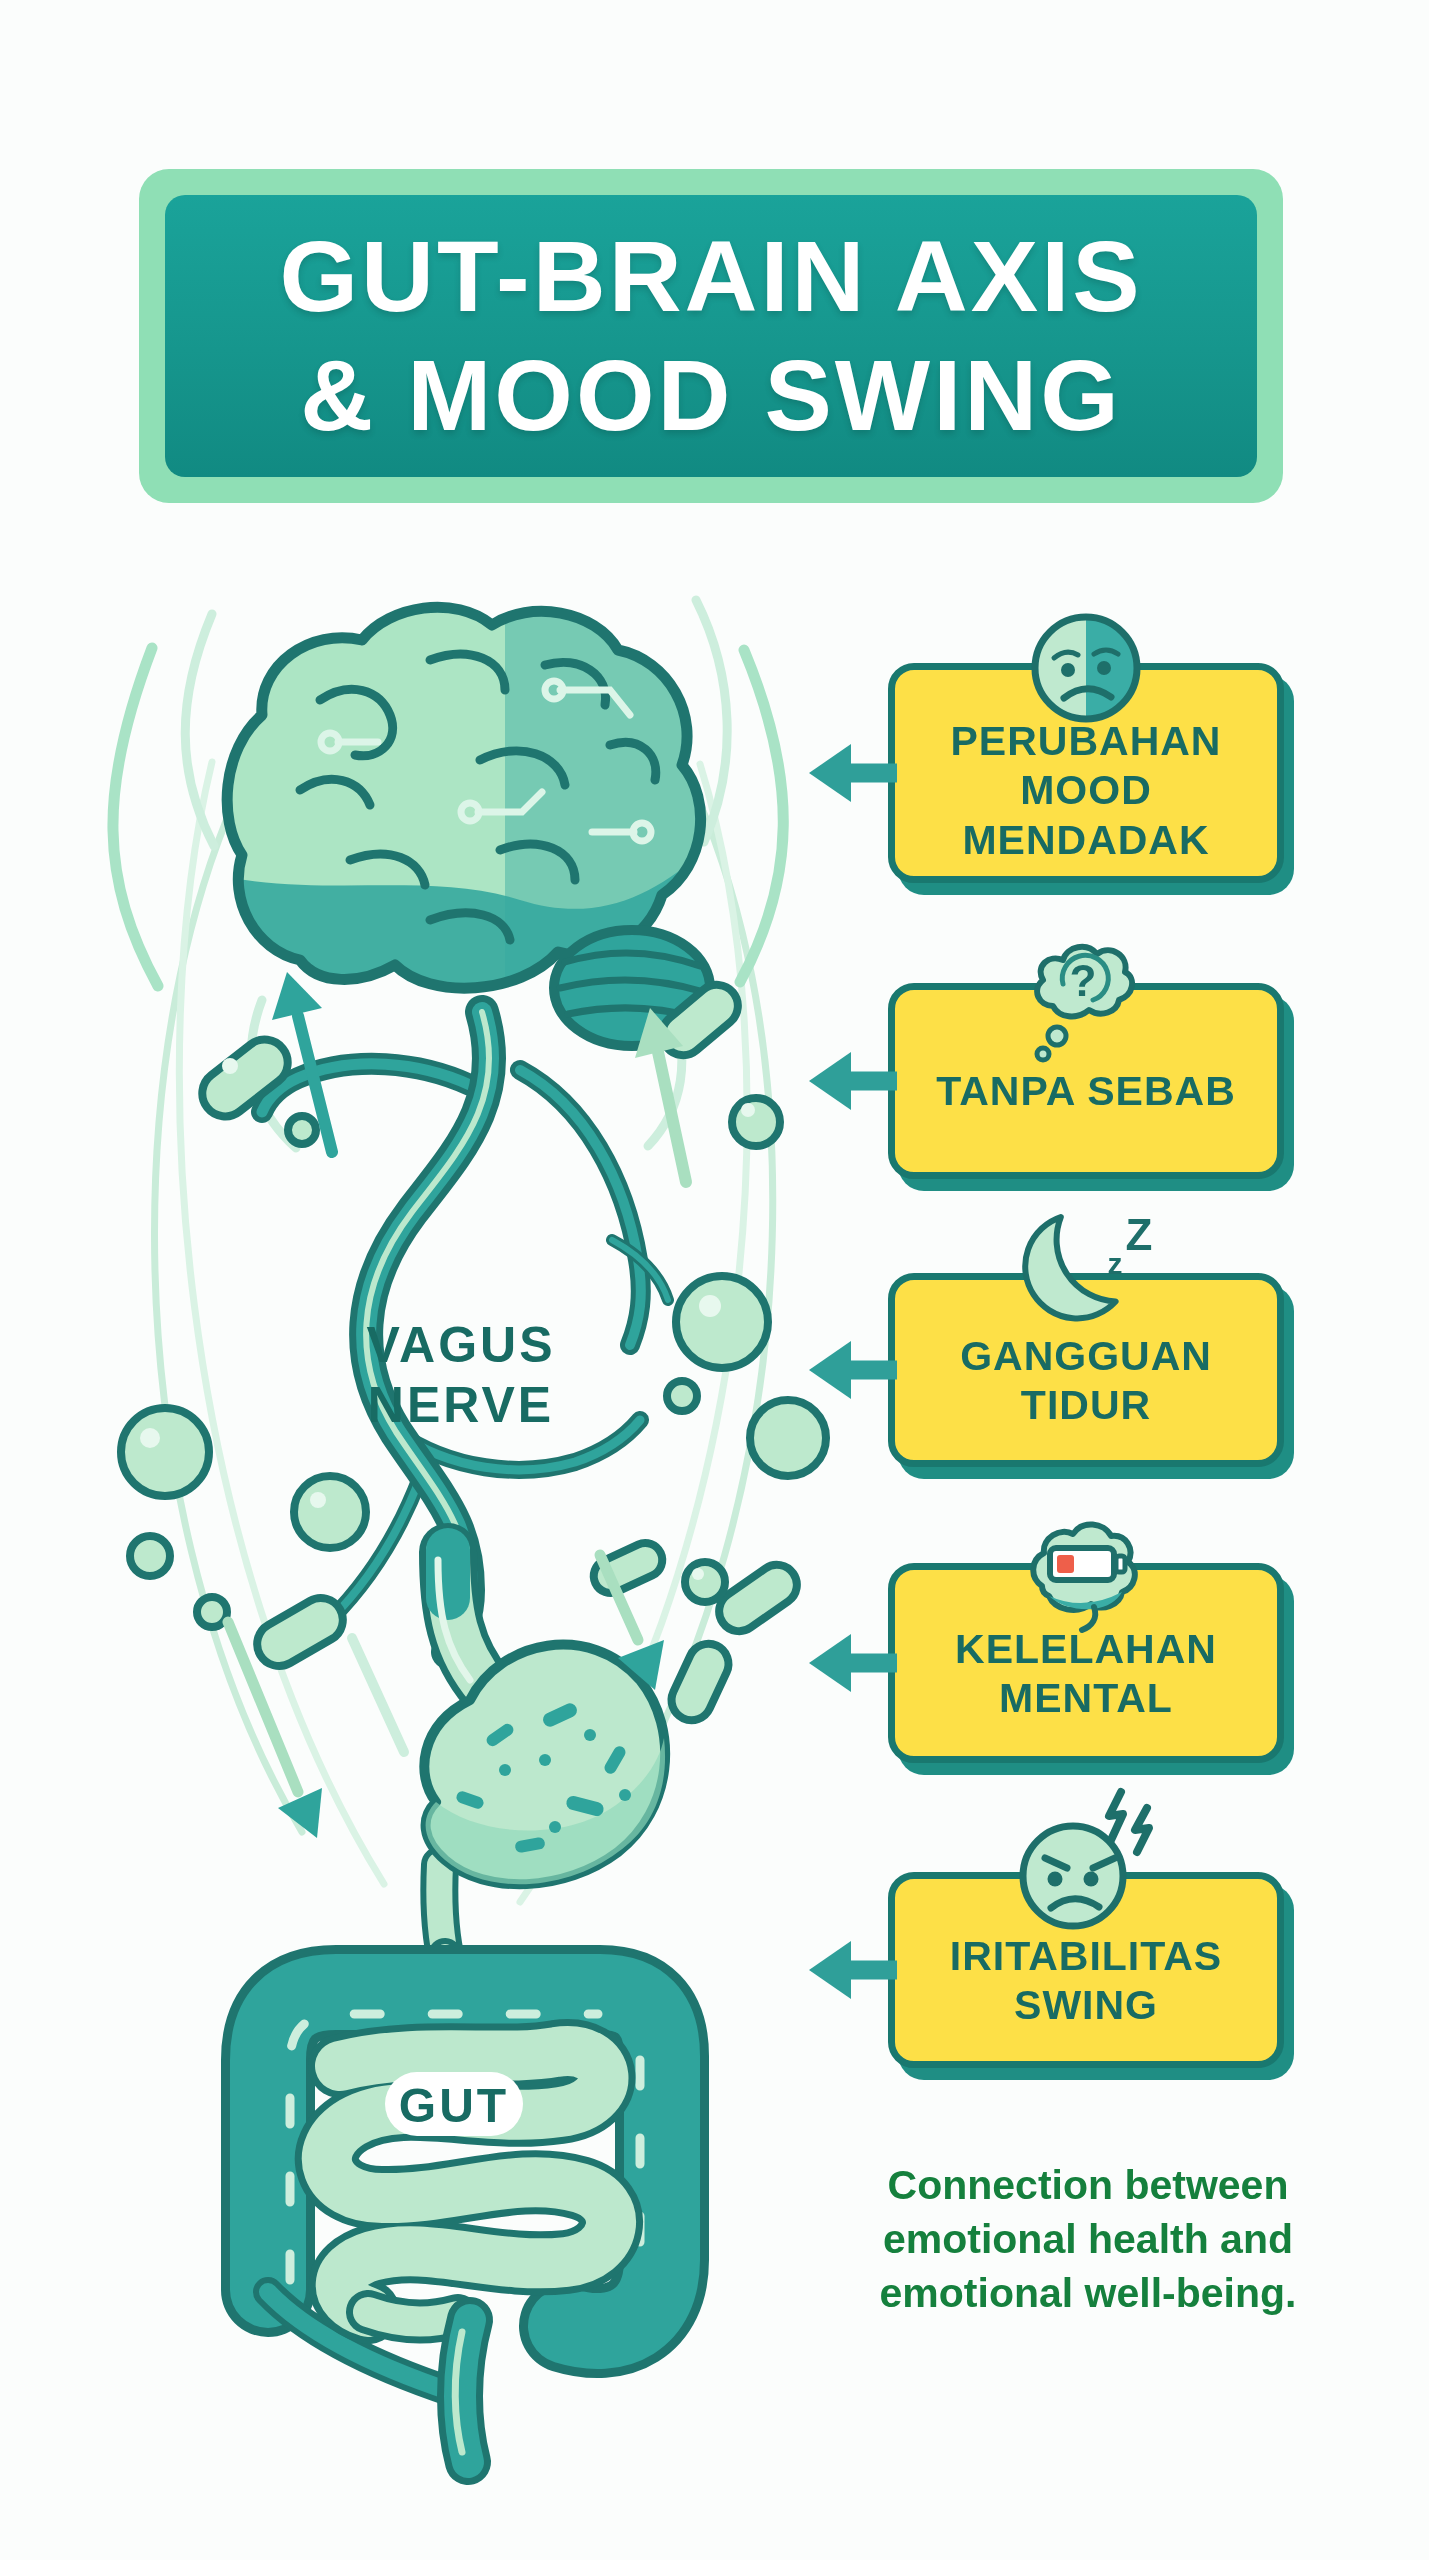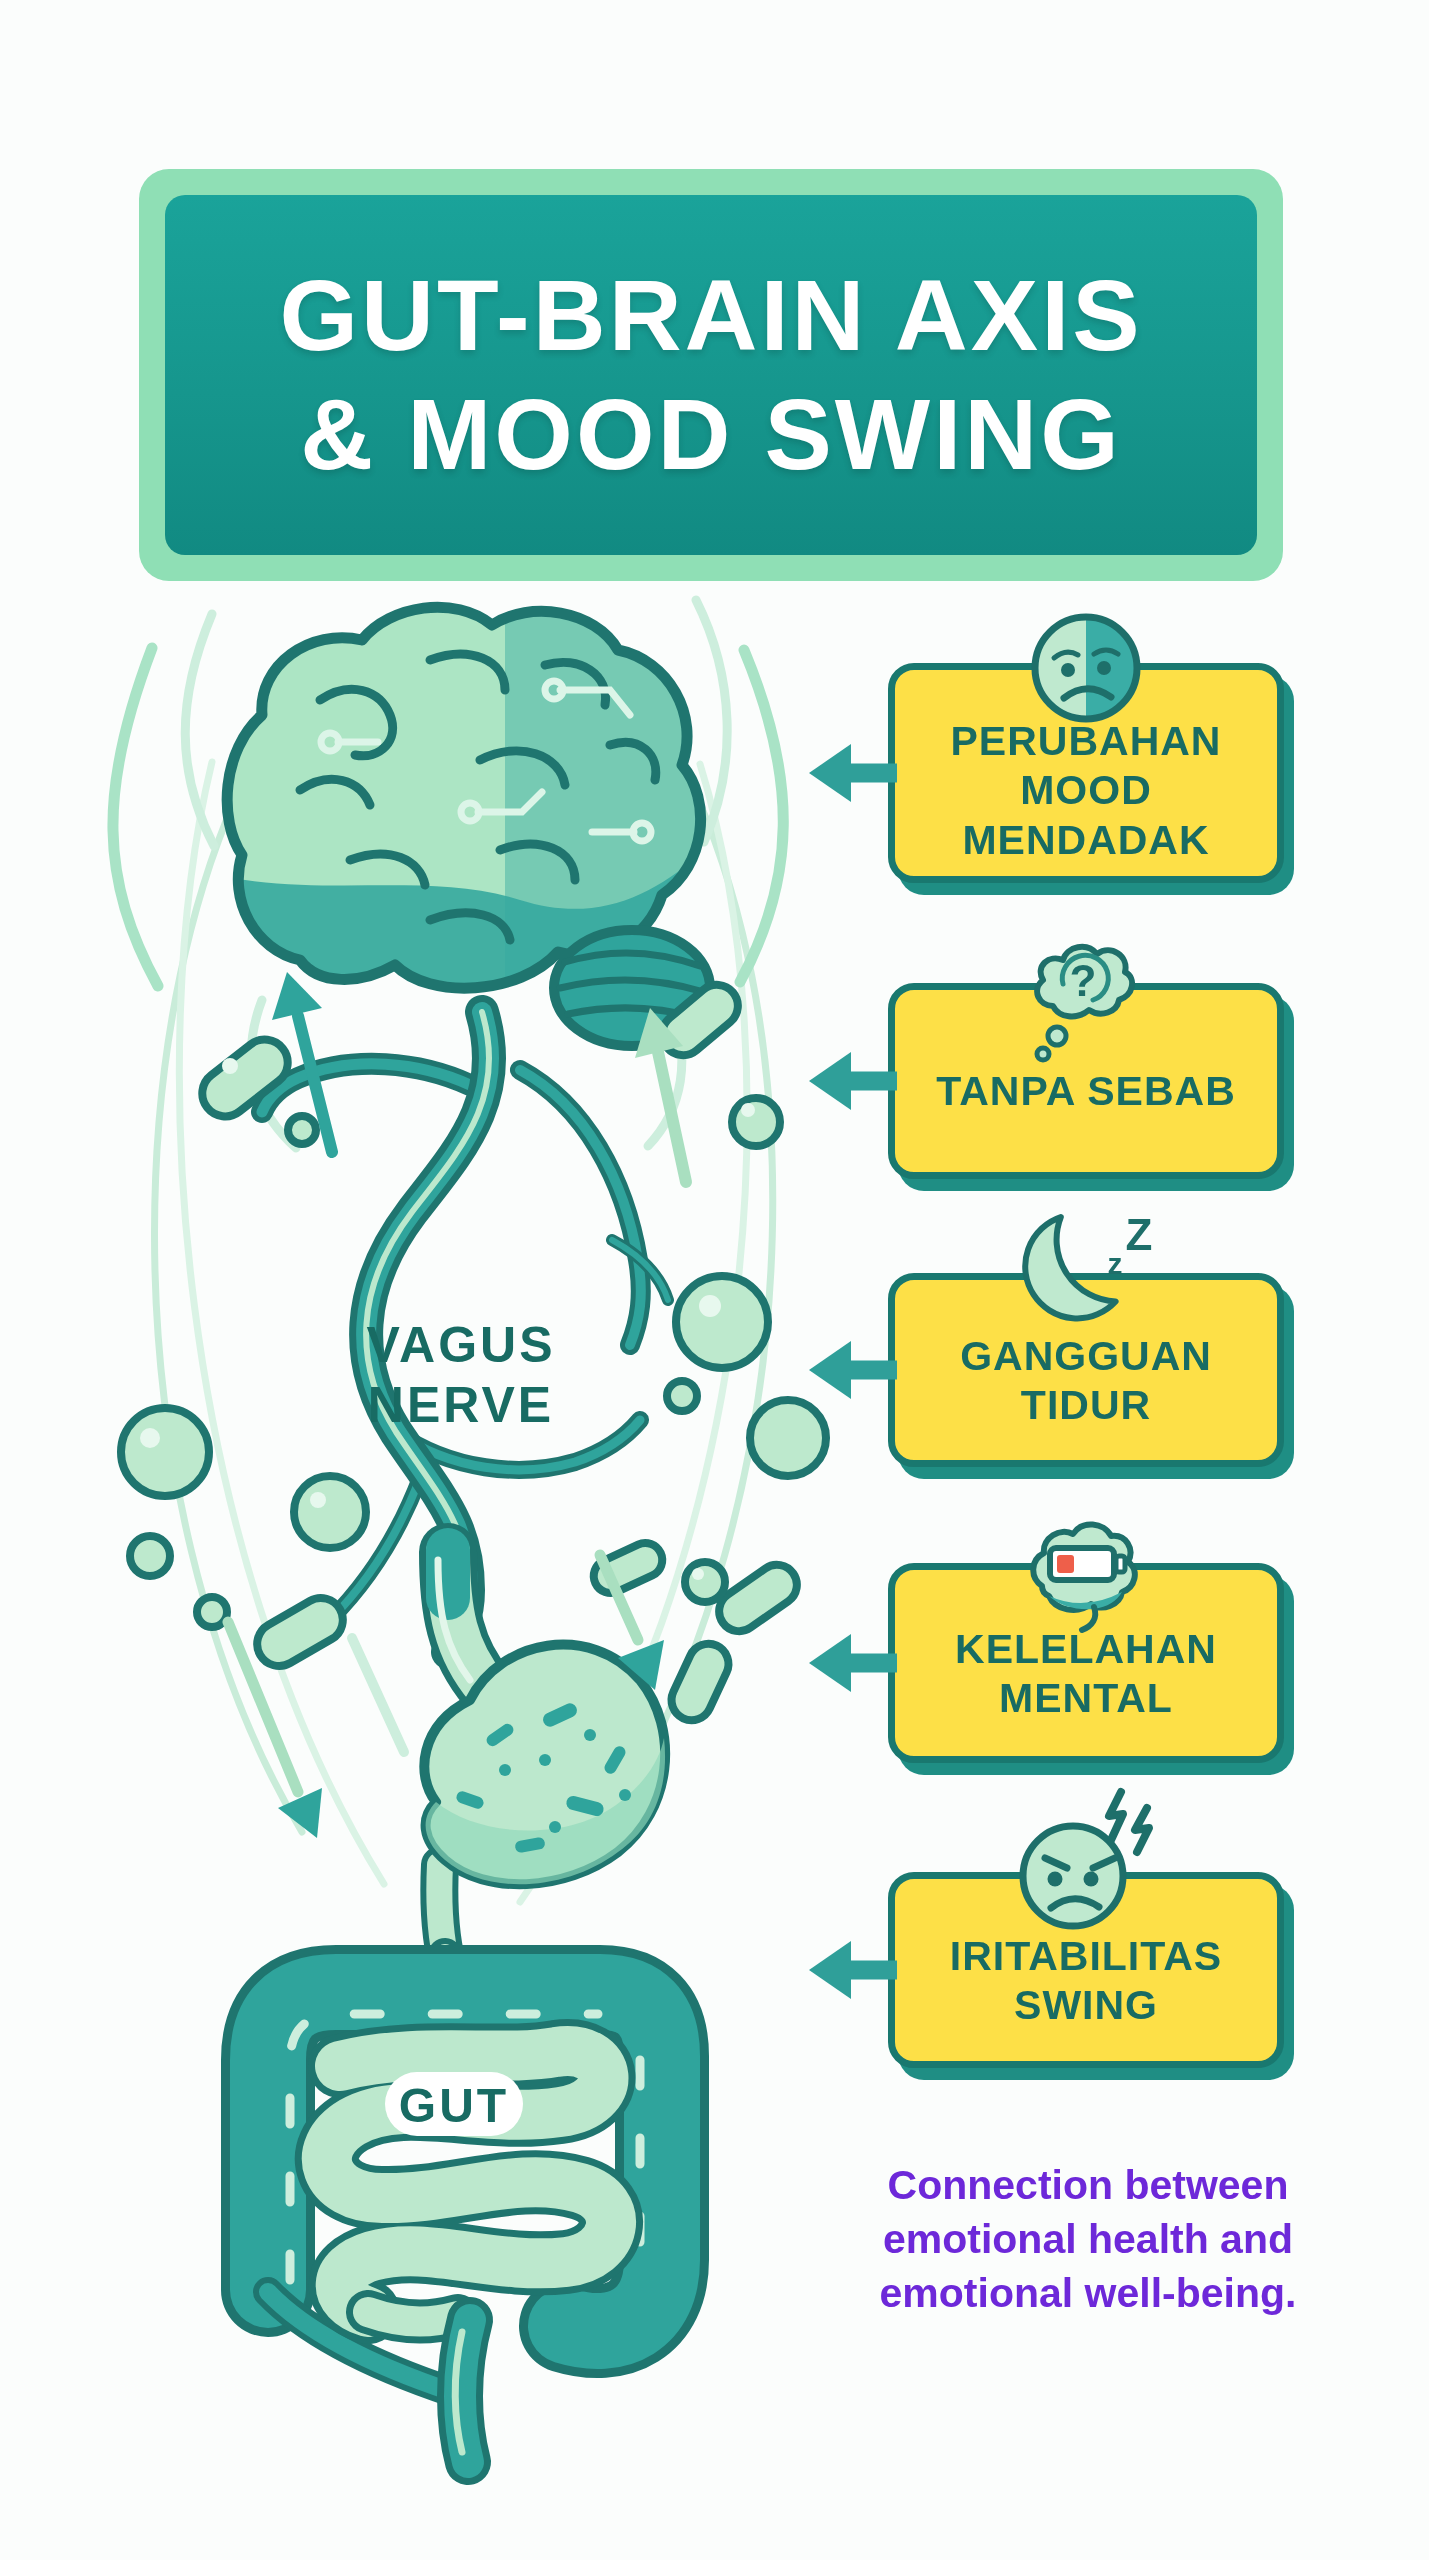--- a/index.html
+++ b/index.html
@@ -5,21 +5,21 @@
   html,body{margin:0;padding:0;background:#eef2f0;}
   .canvas{
     position:relative; width:1429px; height:2560px; overflow:hidden;
     background:#fbfdfc;
     font-family:"Liberation Sans", sans-serif;
   }
   .art{position:absolute; left:0; top:0; width:1429px; height:2560px;}
 
   
   .banner{
-    position:absolute; left:139px; top:169px; width:1144px; height:412px;
+    position:absolute; left:139px; top:169px; width:1144px; height:334px;
     background:#8fdfb5; border-radius:30px; box-sizing:border-box; padding:26px;
   }
   .banner-inner{
     width:100%; height:100%; border-radius:20px;
     background:linear-gradient(180deg,#1aa39a 0%,#16968d 55%,#118a82 100%);
     display:flex; flex-direction:column; align-items:center; justify-content:center;
   }
   .banner-line{
     color:#ffffff; font-weight:bold; font-size:101px; line-height:1.18;
     letter-spacing:3px; text-shadow:0 4px 6px rgba(0,40,35,.18); white-space:nowrap;
@@ -42,21 +42,21 @@
   }
   .card-arrow .bar{
     position:absolute; right:-2px; top:50%; transform:translateY(-50%);
     width:48px; height:19px; background:#2f9f99;
   }
   .card-icon{position:absolute; left:50%;}
 
   
   .caption{
     position:absolute; left:810px; top:2158px; width:556px; text-align:center;
-    color:#6d28d9; font-weight:bold; font-size:41px; line-height:1.32;
+    color:#15803d; font-weight:bold; font-size:41px; line-height:1.32;
   }
 
   
   .oD{stroke:#1f756f; fill:none; stroke-linecap:round; stroke-linejoin:round;}
   .oM{stroke:#2fa49c; fill:none; stroke-linecap:round; stroke-linejoin:round;}
   .oL{stroke:#bce8cd; fill:none; stroke-linecap:round; stroke-linejoin:round;}
   .arc{fill:none; stroke-linecap:round;}
   .svg-label{font-family:"Liberation Sans",sans-serif; font-weight:bold; fill:#186b63;}
   .icon-txt{font-family:"Liberation Sans",sans-serif; font-weight:bold; fill:#1e6f6a;}
 </style>

